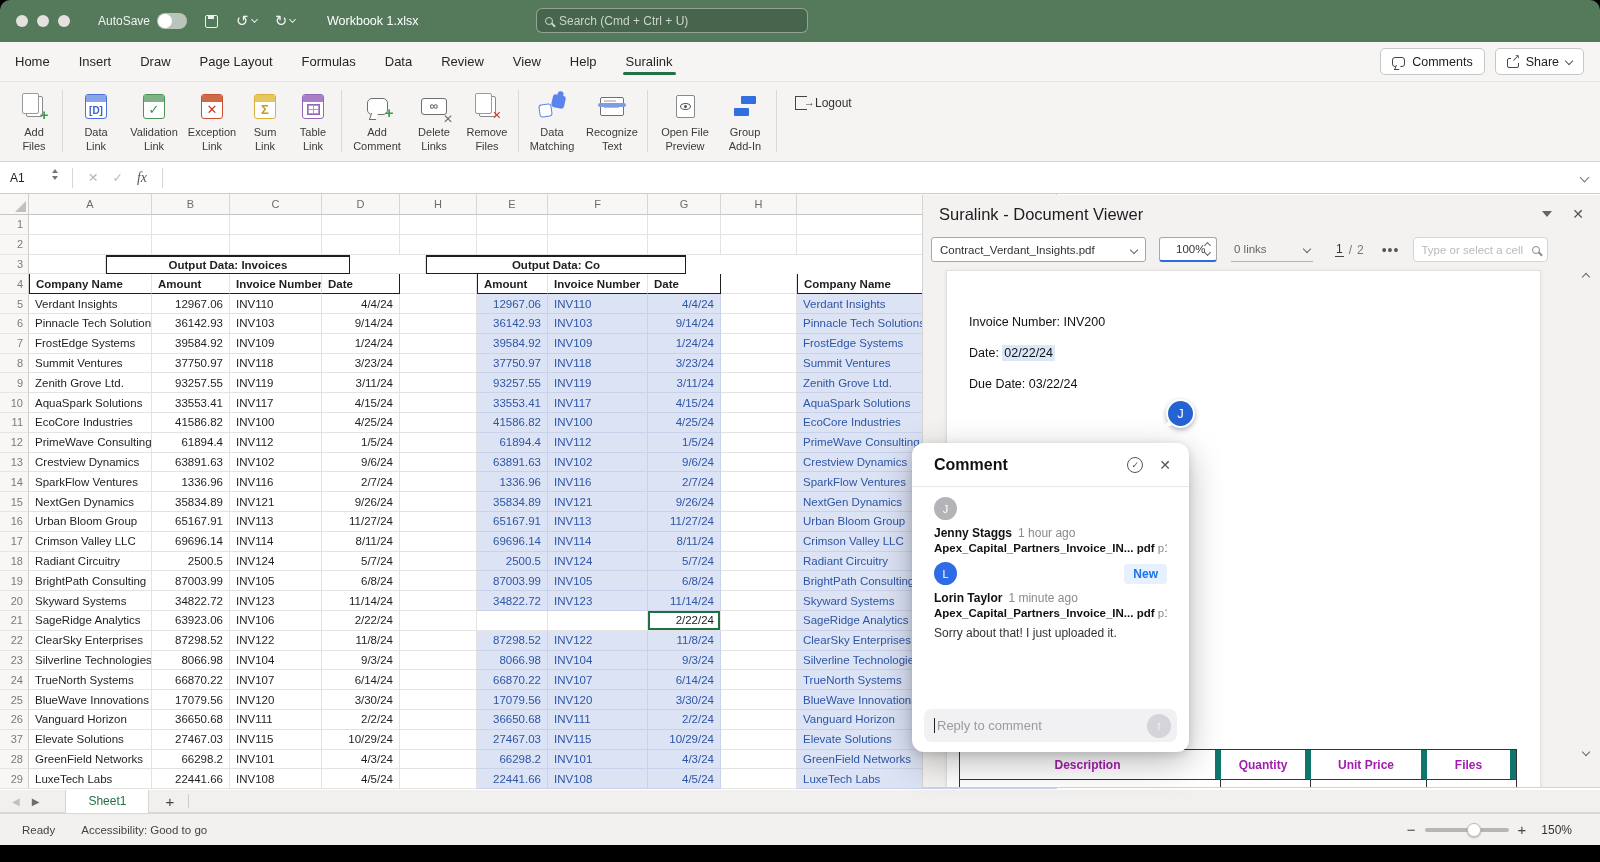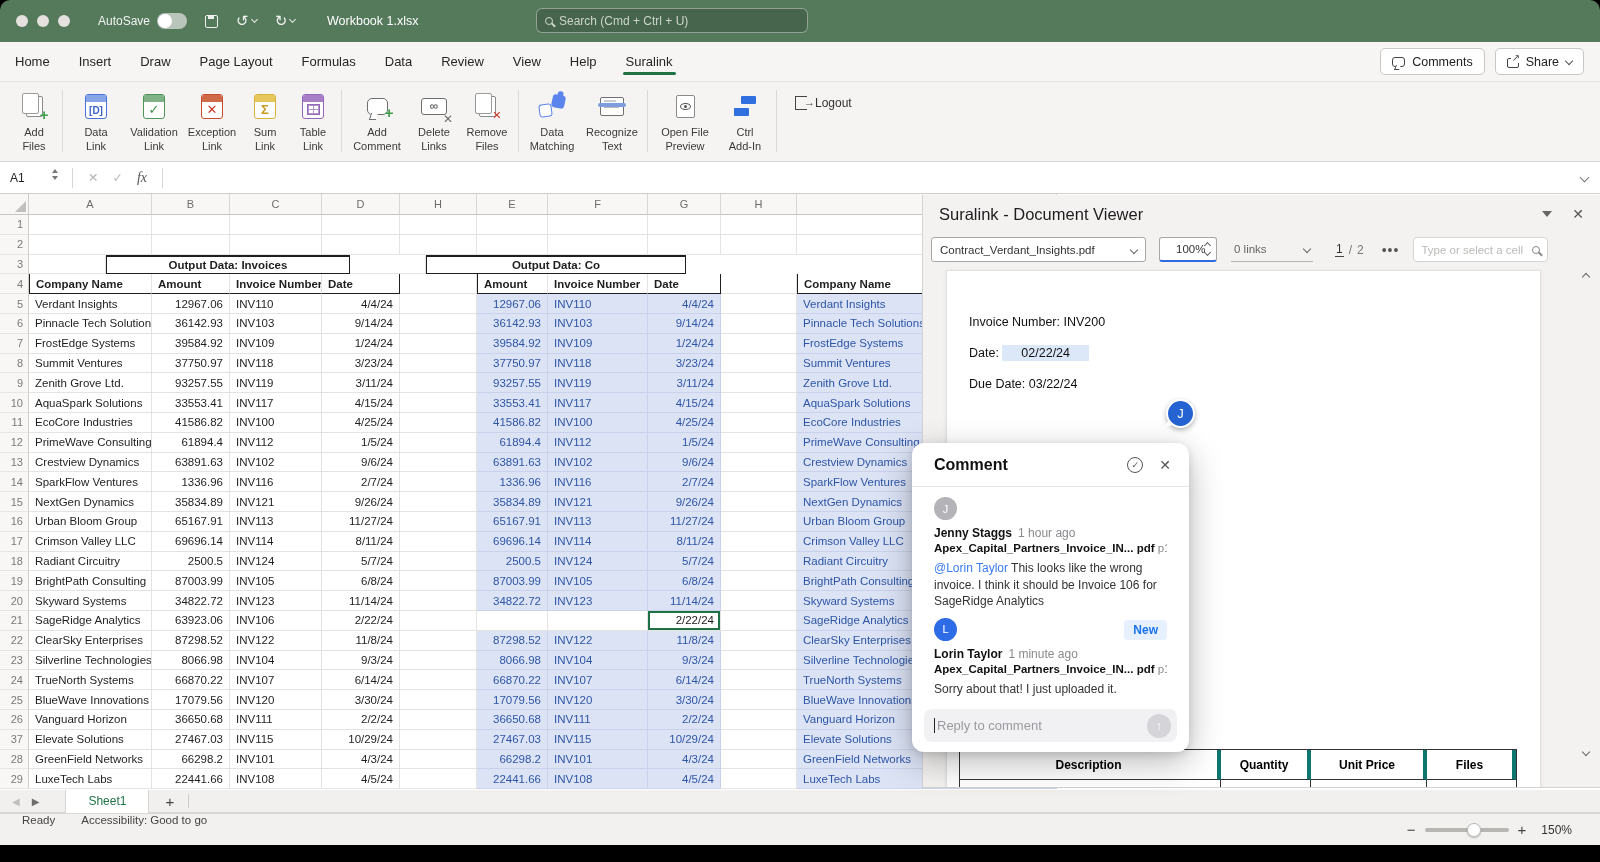--- a/index.html
+++ b/index.html
@@ -128,25 +128,25 @@
 .pages{margin-left:22px;font-size:12px;color:#777;display:flex;gap:5px;align-items:center}
 .pages .cur{color:#333;border-bottom:1px solid #444;padding:0 1px}
 .more{margin-left:18px;font-size:14px;color:#555;letter-spacing:1px}
 .cellbox{margin-left:14px;width:135px;height:25px;background:#fff;border:1px solid #d7d5d3;border-radius:4px;display:flex;align-items:center;padding:0 7px;gap:5px;color:#8a8886}
 .cellbox input{flex:1;border:none;outline:none;font-size:11.5px;color:#555;min-width:0;background:transparent}
 .cellbox input::placeholder{color:#bcbab8}
 .pdf-area{position:absolute;left:0;top:71px;right:0;bottom:0;overflow:hidden}
 .pdf-page{position:absolute;left:23px;top:4px;width:595px;height:520px;background:#fff;border:1px solid #e3e1df;box-shadow:0 1px 4px rgba(0,0,0,.08)}
 .pdf-title{text-align:center;font-weight:bold;font-size:16px;color:#111;margin-top:34px}
 .pdf-line{font-size:12.5px;color:#111;margin:0 0 0 22px}
-.hl{background:#dce7f8;padding:1px 19px}
+.hl{background:#dce7f8;padding:1px 2px}
 .jmark{position:absolute;left:219px;top:128px;width:29px;height:29px;border-radius:50%;background:#2563d3;border:2px solid #fff;box-shadow:0 2px 5px rgba(0,0,0,.3);color:#fff;font-size:13px;display:flex;align-items:center;justify-content:center}
 .jmark::after{content:"";position:absolute;left:-4px;bottom:-3px;width:8px;height:8px;background:#fff;transform:rotate(15deg);clip-path:polygon(0 100%,100% 40%,40% 0)}
 .inv-table{position:absolute;left:12px;top:478px;display:flex;border:1px solid #333;border-bottom:none}
-.inv-th{border-right:4px solid #0f766e;height:30px;display:flex;align-items:center;justify-content:center;font-weight:bold;font-size:12px;color:#000000;border-bottom:1px solid #333}
+.inv-th{border-right:6px solid #0f766e;height:30px;display:flex;align-items:center;justify-content:center;font-weight:bold;font-size:12px;color:#a21caf;border-bottom:1px solid #333}
 .inv-th:last-child{border-right:none}
 .inv-stub{height:8px}
 .pscroll{position:absolute;right:6px;top:0;bottom:0;width:14px}
 .pscroll .chev{position:absolute;left:3px}
 
 
 .comment-card{position:absolute;left:912px;top:443px;width:277px;height:309px;background:#fff;border-radius:12px;box-shadow:0 10px 34px rgba(0,0,0,.28),0 2px 8px rgba(0,0,0,.12);z-index:30;overflow:hidden}
 .cc-head{display:flex;align-items:center;height:44px;padding:0 18px 0 22px;border-bottom:1px solid #e8e8e8}
 .cc-title{font-size:16px;font-weight:bold;color:#111}
 .cc-hicons{margin-left:auto;display:flex;align-items:center;gap:16px}
@@ -171,21 +171,21 @@
 
 
 .tabbar{position:absolute;left:0;top:790px;width:1600px;height:23px;background:#f1f0ee;border-bottom:1px solid #d8d6d3;display:flex;align-items:center}
 .tb-arrows{display:flex;gap:12px;padding:0 12px;font-size:10px}
 .arrow-l{color:#c2c0be}.arrow-r{color:#6f6d6b}
 .sheet-tab{height:23px;background:#fff;border-left:1px solid #d8d6d3;border-right:1px solid #d8d6d3;display:flex;align-items:center;padding:0 22px;font-size:12px;color:#217346;margin-left:14px}
 .add-sheet{font-size:15px;color:#444;margin-left:16px}
 .tb-div{width:1px;height:14px;background:#ccc;margin-left:14px}
 
 
-.statusbar{position:absolute;left:0;top:813px;width:1600px;height:32px;background:#f2f1ef;border-top:1px solid #dad8d5;display:flex;font-size:11.5px;color:#444}
+.statusbar{position:absolute;left:0;top:813px;width:1600px;height:32px;background:#f2f1ef;border-top:1px solid #dad8d5;display:flex;align-items:center;font-size:11.5px;color:#444}
 .sb-left{display:flex;gap:26px;padding-left:22px}
 .sb-right{margin-left:auto;display:flex;align-items:center;gap:9px;padding-right:28px}
 .zminus,.zplus{font-size:15px;color:#444}
 .ztrack{width:84px;height:4px;background:#b8b6b3;border-radius:2px;position:relative}
 .zknob{position:absolute;left:42px;top:-5px;width:14px;height:14px;border-radius:50%;background:#fff;border:1px solid #bbb;box-shadow:0 1px 2px rgba(0,0,0,.25)}
 .zpct{font-size:12px;color:#333;margin-left:6px}
 .blackstrip{position:absolute;left:0;top:845px;width:1600px;height:17px;background:#000}
 </style>
 </head>
 <body>
@@ -358,21 +358,21 @@
             <div class="eye"></div>
           </div>
         </div>
       <div class="rlabel">Open File
 Preview</div>
     </div>
     <div class="rbtn" style="width:54px">
       <div class="ric">
           <div class="slogo"></div>
         </div>
-      <div class="rlabel">Ctrl
+      <div class="rlabel">Group
 Add-In</div>
     </div>
     <div class="rdiv"></div>
     <div class="logout">
       <div class="lg-ic"></div>
       <span>Logout</span>
     </div>
   </div>
 
   <div class="fbar">
@@ -857,21 +857,20 @@
         <div class="ckc">✓</div>
         <div class="x-ic">✕</div>
       </div>
     </div>
     <div class="cc-body">
       <div class="cmt">
         <div class="avatar" style="background:#b3b3b8">J</div>
 
         <div class="cmt-nameline"><b>Jenny Staggs</b><span>1 hour ago</span></div>
         <div class="cmt-fileline"><b>Apex_Capital_Partners_Invoice_IN...</b> <b>pdf</b> <span>p1</span></div>
-        <div class="cmt-text"><span class="mention">@Lorin Taylor</span><span> This looks like the wrong invoice. I think it should be Invoice 106 for SageRidge Analytics</span></div>
       </div>
       <div class="cmt">
         <div class="avatar" style="background:#2e6be6">L</div>
         <div class="badge">New</div>
         <div class="cmt-nameline"><b>Lorin Taylor</b><span>1 minute ago</span></div>
         <div class="cmt-fileline"><b>Apex_Capital_Partners_Invoice_IN...</b> <b>pdf</b> <span>p1</span></div>
         <div class="cmt-text"><span>Sorry about that! I just uploaded it.</span></div>
       </div>
     </div>
     <div class="reply-row">

